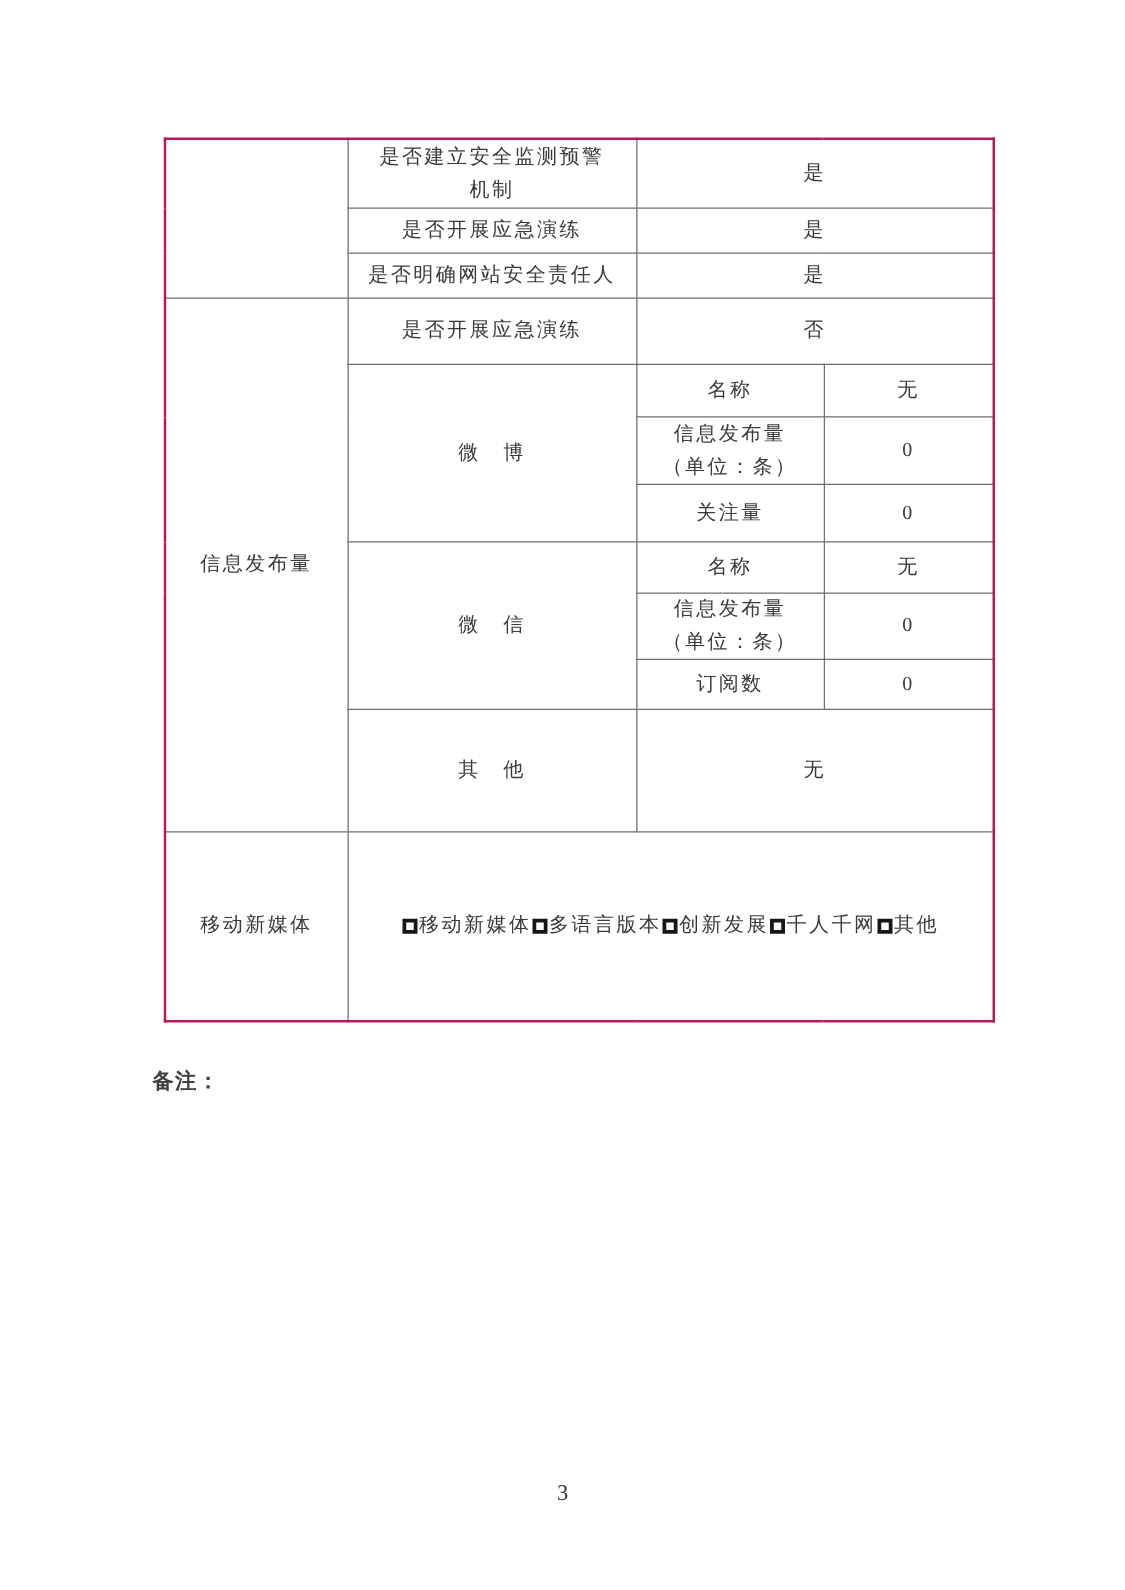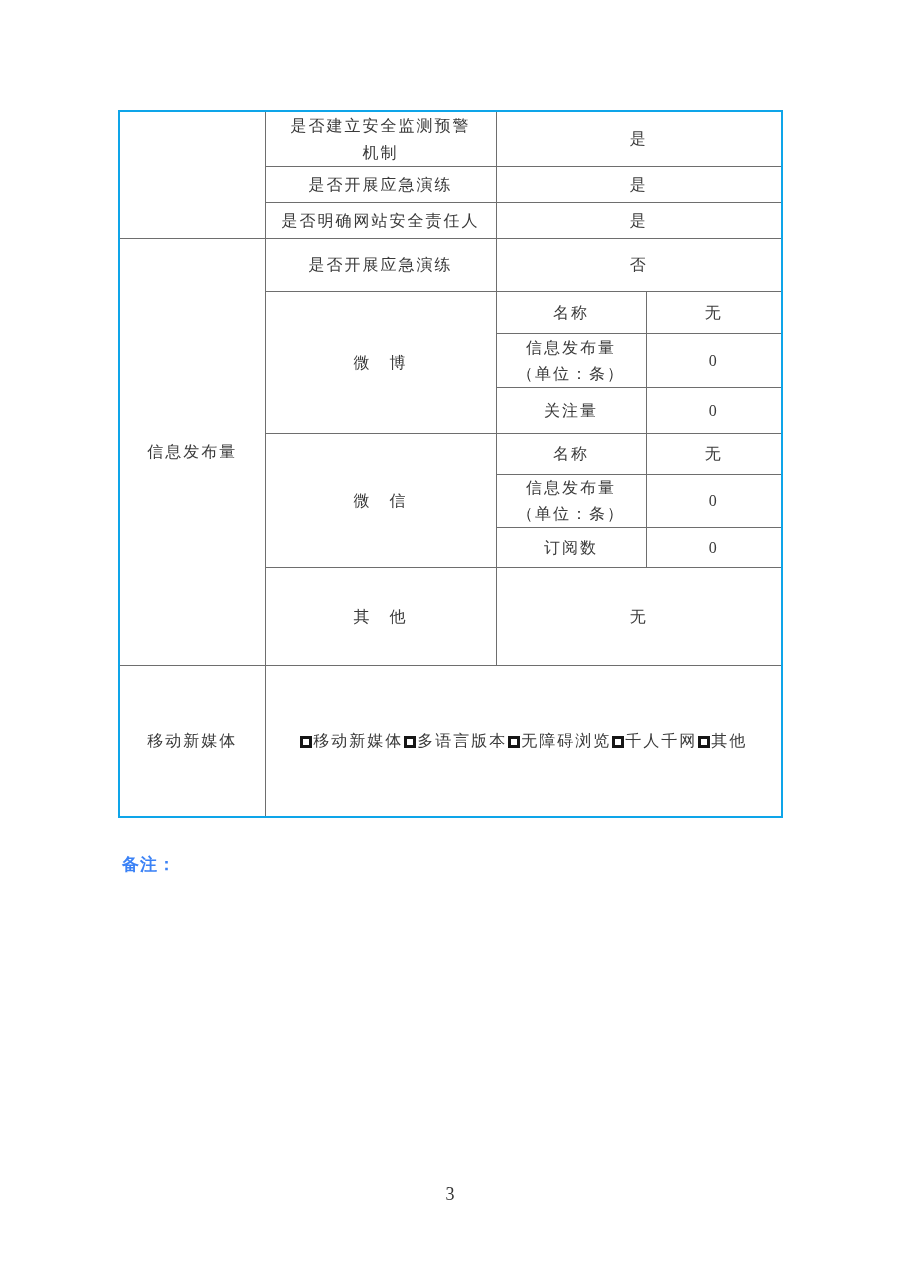--- a/index.html
+++ b/index.html
@@ -9,25 +9,25 @@
     background: #ffffff;
     font-family: "Liberation Serif", "DejaVu Serif", serif;
     color: #3a3a3a;
     position: relative;
     overflow: hidden;
   }
   .page { position: absolute; inset: 0; }
 
   table.report-table {
     position: absolute;
-    left: 118px; top: 110px;
+    left: 131px; top: 110px;
     width: 663px;
     border-collapse: collapse;
     table-layout: fixed;
-    border: 2px solid #0ea5e9;
+    border: 2px solid #be185d;
   }
   table.report-table td {
     border: 1px solid #6e6e6e;
     text-align: center;
     vertical-align: middle;
     font-size: 16px;
     letter-spacing: 2px;
     padding: 0 4px;
     line-height: 26px;
     overflow: hidden;
@@ -54,21 +54,21 @@
     margin: 0 1px;
     vertical-align: -2px;
     background: #ffffff;
   }
 
   .remarks {
     position: absolute;
     left: 122px; top: 853px;
     font-size: 17px;
     font-weight: bold;
-    color: #3b82f6;
+    color: #404040;
     letter-spacing: 1px;
   }
   .page-number {
     position: absolute;
     left: 0; right: 0;
     top: 1184px;
     text-align: center;
     font-size: 18px;
     color: #333333;
   }
@@ -141,21 +141,21 @@
       <td>0</td>
     </tr>
     <tr style="height:98px">
       <td>其　他</td>
       <td colspan="2">无</td>
     </tr>
 
     <tr style="height:151px">
       <td class="section-top">移动新媒体</td>
       <td colspan="3" class="section-top innovation-cell">
-        <span class="cb"></span><span>移动新媒体</span><span class="cb"></span><span>多语言版本</span><span class="cb"></span><span>无障碍浏览</span><span class="cb"></span><span>千人千网</span><span class="cb"></span><span>其他</span>
+        <span class="cb"></span><span>移动新媒体</span><span class="cb"></span><span>多语言版本</span><span class="cb"></span><span>创新发展</span><span class="cb"></span><span>千人千网</span><span class="cb"></span><span>其他</span>
       </td>
     </tr>
   </tbody>
     </table>
 
   <div class="remarks">备注：</div>
 
   <div class="page-number">3</div>
 
 </div>

